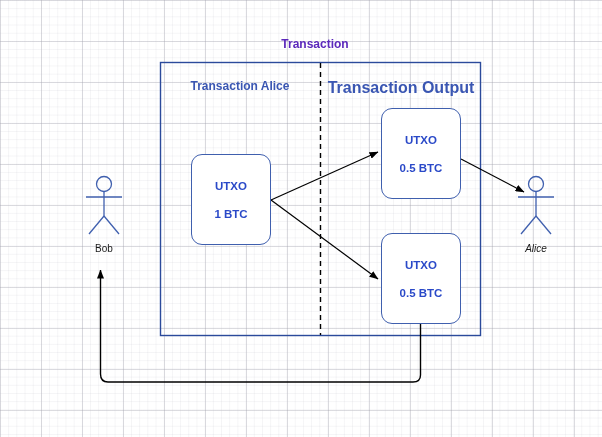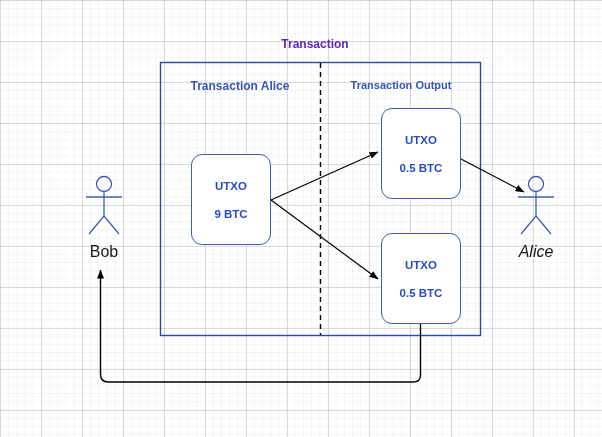--- a/index.html
+++ b/index.html
@@ -50,21 +50,21 @@
     text-align: center;
     color: #3a56b2;
     font-size: 12px;
   }
   #tx-output-title {
     left: 321px;
     width: 160px;
     top: 80px;
     text-align: center;
     color: #3a56b2;
-    font-size: 11px;
+    font-size: 16px;
   }
   .utxo-box {
     position: absolute;
     box-sizing: border-box;
     border: 1.3px solid #3f5fae;
     border-radius: 11px;
     background: #ffffff;
     display: flex;
     flex-direction: column;
     align-items: center;
@@ -77,21 +77,21 @@
   }
   .utxo-box .amt { margin-top: 4px; }
   #utxo-in   { left: 191px; top: 154px; width: 80px; height: 91px; }
   #utxo-out1 { left: 381px; top: 108px; width: 80px; height: 91px; }
   #utxo-out2 { left: 381px; top: 233px; width: 80px; height: 91px; }
   .actor-name {
     position: absolute;
     text-align: center;
     font-family: "Liberation Sans", sans-serif;
     font-weight: normal;
-    font-size: 16px;
+    font-size: 10px;
     color: #1a1a1a;
     white-space: nowrap;
   }
   #bob-name   { left: 74px;  width: 60px; top: 243px; }
   #alice-name { left: 506px; width: 60px; top: 243px; font-style: italic; }
 </style>
 </head>
 <body>
 
 <div id="canvas">
@@ -133,21 +133,21 @@
   </svg>
 
   <div class="lbl" id="transaction-title">Transaction</div>
 
   <div class="lbl" id="tx-input-title">Transaction Alice</div>
 
   <div class="lbl" id="tx-output-title">Transaction Output</div>
 
   <div class="utxo-box" id="utxo-in">
     <span class="ttl">UTXO</span>
-    <span class="amt">9 BTC</span>
+    <span class="amt">1 BTC</span>
   </div>
 
   <div class="utxo-box" id="utxo-out1">
     <span class="ttl">UTXO</span>
     <span class="amt">0.5 BTC</span>
   </div>
 
   <div class="utxo-box" id="utxo-out2">
     <span class="ttl">UTXO</span>
     <span class="amt">0.5 BTC</span>

